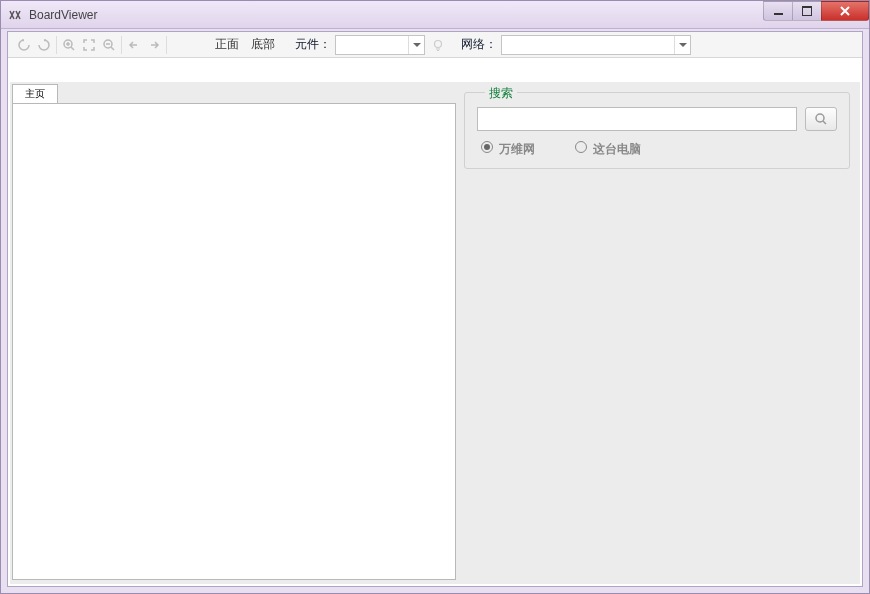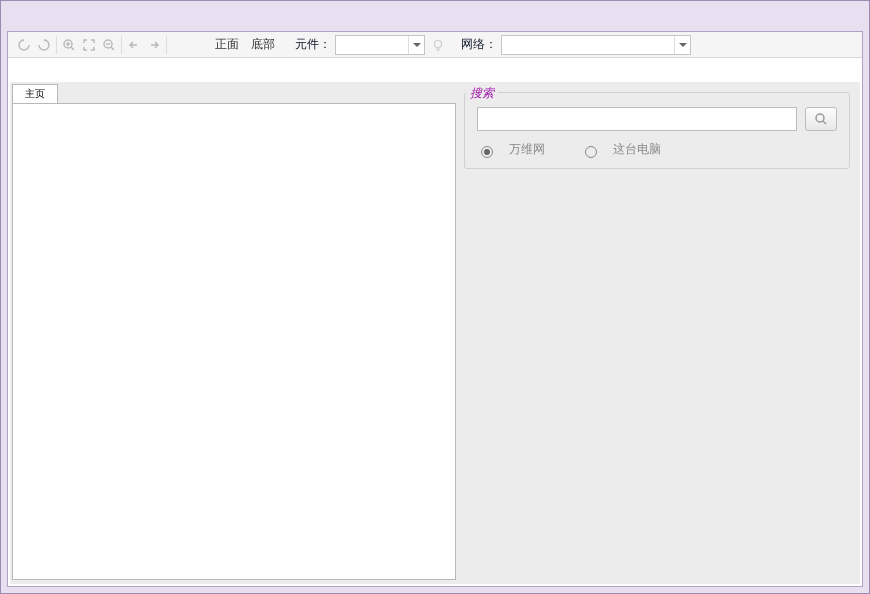--- a/index.html
+++ b/index.html
@@ -128,47 +128,64 @@
   padding:10px 10px 0 4px;
 }
 .search-group {
   border:1px solid #d0d0d0;
   border-radius:3px;
   padding:14px 12px 10px 12px;
   position:relative;
   background:#ececec;
 }
 .group-label {
-  position:absolute; top:-8px; left:1px;
-  background:#ececec; padding:0 4px; color:#a21caf; font-size:12px;font-style:italic;
+  position:absolute; top:-8px; left:20px;
+  background:#ececec; padding:0 4px; color:#15803d; font-size:12px;
 }
 .search-row { display:flex; gap:8px; align-items:center;}
 .search-input {
   flex:1; height:24px; border:1px solid #bcbcbc; background:#fff;
   padding:0 4px;
 }
 .search-btn {
   width:32px; height:24px;
   border:1px solid #bcbcbc; border-radius:3px;
   background:linear-gradient(to bottom,#fdfdfd,#e8e8e8);
   display:flex;align-items:center;justify-content:center;
   color:#999;
 }
 .radio-row { display:flex; gap:40px; margin-top:10px; padding-left:4px;}
-.radio-item { display:flex; align-items:flex-end; gap:16px; color:#888;}
+.radio-item { display:flex; align-items:flex-start; gap:6px; color:#888;font-weight:bold;}
 .radio {
   width:12px; height:12px; border:1px solid #888; border-radius:50%;
   display:flex;align-items:center;justify-content:center;
 }
 .radio.checked::after{content:"";width:6px;height:6px;background:#666;border-radius:50%;}
 </style>
 </head>
 <body>
 
 <div class="window">
+  <div class="titlebar">
+    <span class="titlebar-icon">
+      <svg width="14" height="14" viewBox="0 0 14 14">
+          <path d="M2 3 L6 11 M6 3 L2 11 M8 3 L12 11 M12 3 L8 11" stroke="#555" stroke-width="1.5" fill="none"></path>
+        </svg>
+    </span>
+    <span class="titlebar-text">BoardViewer</span>
+    <div class="window-controls">
+      <div class="wc-btn wc-min"></div>
+      <div class="wc-btn wc-max"></div>
+      <div class="wc-btn wc-close">
+        <svg width="10" height="10" viewBox="0 0 10 10">
+            <path d="M1 1 L9 9 M9 1 L1 9"></path>
+          </svg>
+      </div>
+    </div>
+  </div>
 
   <div class="client">
 
     <div class="toolbar">
       <span class="tb-btn">
           <svg width="14" height="14" viewBox="0 0 14 14">
             <path d="M7 2 A5 5 0 1 0 12 7" fill="none" stroke="currentColor" stroke-width="1.5"></path>
             <path d="M5 1 L7 2 L6 4" fill="currentColor"></path>
           </svg>
         </span>

